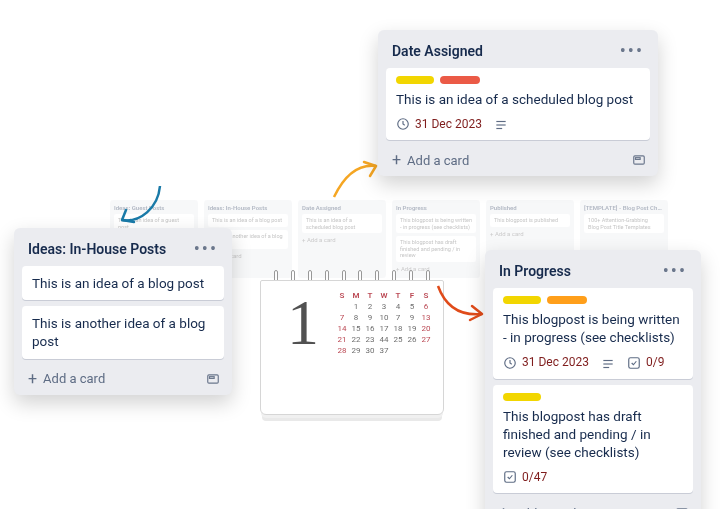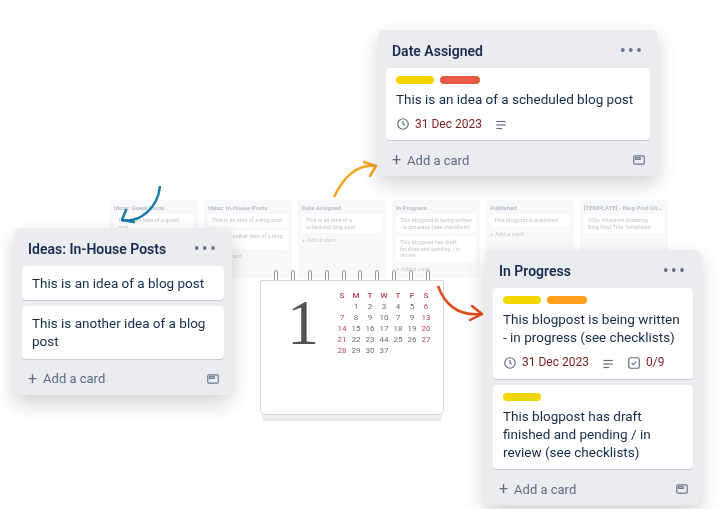--- a/index.html
+++ b/index.html
@@ -266,20 +266,29 @@
             </svg>
           <span>0/9</span>
         </span>
       </div>
     </div>
     <div class="card">
       <div class="labels">
           <span class="lbl yellow"></span>
         </div>
       <div>This blogpost has draft finished and pending / in review (see checklists)</div>
+      <div class="meta">
+        <span class="chip">
+          <svg class="ic" viewBox="0 0 24 24" fill="none" stroke="#5e6c84" stroke-width="2">
+              <rect x="3" y="3" width="18" height="18" rx="3"></rect>
+              <path d="M8 12l3 3 5-6"></path>
+            </svg>
+          <span>0/47</span>
+        </span>
+      </div>
     </div>
     <div class="addrow">
       <div class="addbtn">
           <span class="plus">+</span>
           <span>Add a card</span>
         </div>
       <svg class="ic" viewBox="0 0 24 24" fill="none" stroke="#6b778c" stroke-width="2">
           <rect x="3" y="5" width="18" height="14" rx="2"></rect>
           <rect x="6" y="8" width="8" height="3"></rect>
         </svg>

